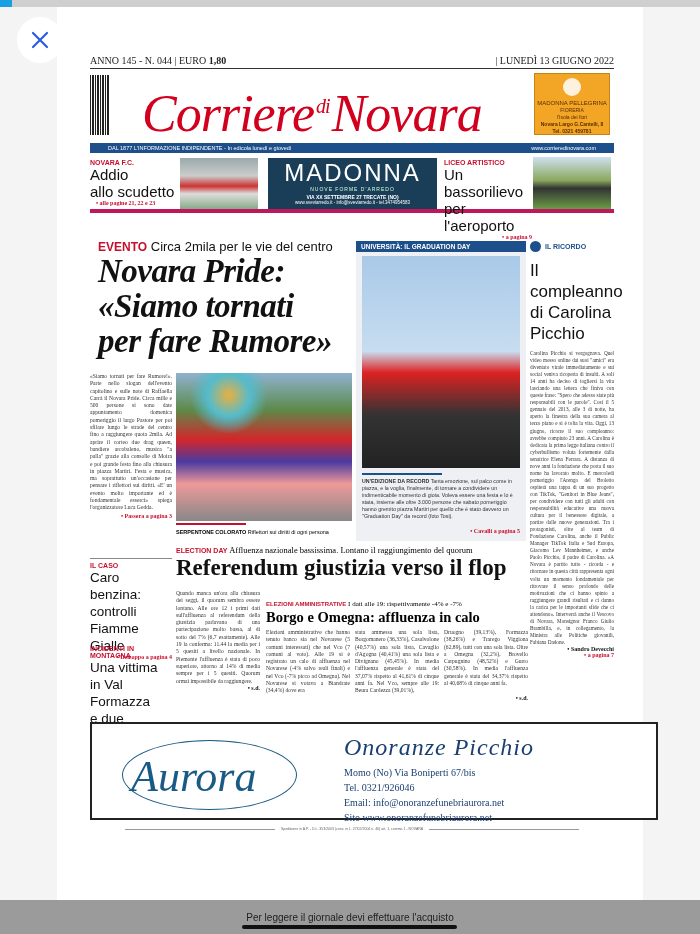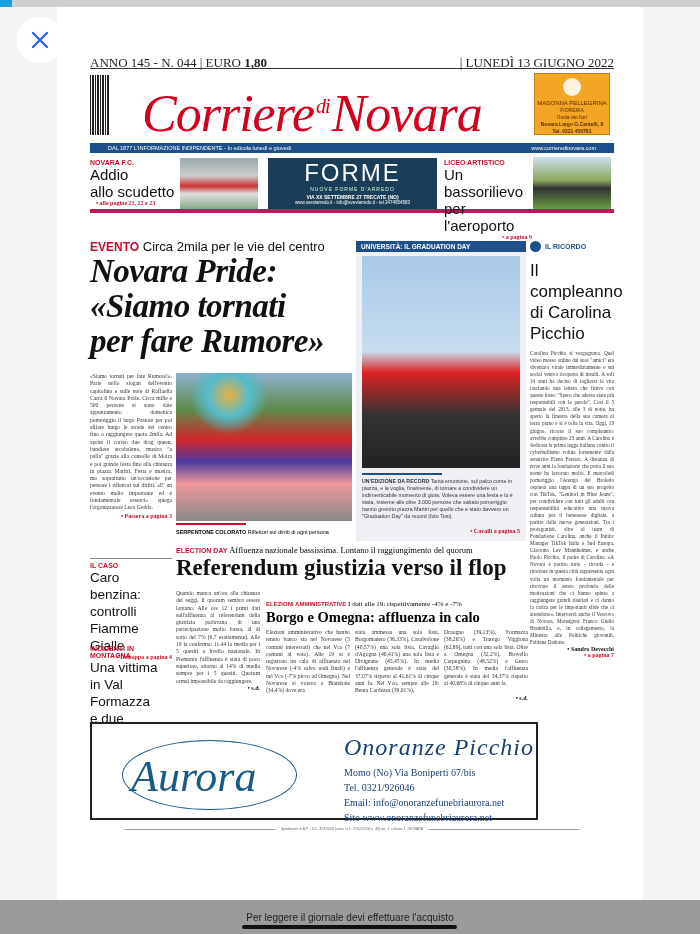--- a/index.html
+++ b/index.html
@@ -10,21 +10,21 @@
 .side-right{position:absolute;right:0;top:7px;width:57px;height:893px;background:#f4f4f4;}
 .page{position:absolute;left:57px;top:7px;width:586px;height:893px;background:#fff;}
 .close-btn{position:absolute;left:17px;top:17px;width:46px;height:46px;border-radius:50%;background:#fff;display:flex;align-items:center;justify-content:center;cursor:pointer;}
 .close-btn svg{width:18px;height:18px;}
 .bottom-bar{position:absolute;left:0;top:900px;width:700px;height:34px;background:#9b9b9b;}
 .bottom-bar .msg{position:absolute;top:12px;width:100%;text-align:center;font-size:10px;color:#222;}
 .home-ind{position:absolute;left:242px;top:925px;width:215px;height:4px;border-radius:2px;background:#111;}
 
 
 .np{position:absolute;left:90px;top:55px;width:524px;}
-.masthead-top{display:flex;justify-content:space-between;font-family:"Liberation Serif",serif;font-size:13px;color:#222;border-bottom:1px solid #333;padding-bottom:2px;height:14px;}
+.masthead-top{display:flex;justify-content:space-between;font-family:"Liberation Serif",serif;font-size:10px;color:#222;border-bottom:1px solid #333;padding-bottom:2px;height:14px;}
 .masthead-top b{font-weight:bold;}
 .logo-row{position:relative;height:72px;}
 .barcode{position:absolute;left:0;top:6px;width:20px;height:60px;background:repeating-linear-gradient(90deg,#222 0 1px,#fff 1px 2px,#222 2px 4px,#fff 4px 5px);}
 .logo{position:absolute;left:34px;top:2px;font-family:"Liberation Serif",serif;color:#d1001e;font-size:52px;font-style:italic;letter-spacing:-1px;line-height:70px;white-space:nowrap;margin-left:18px;}
 .logo .di{font-size:20px;vertical-align:18px;margin:0 2px;}
 .ad-box{position:absolute;right:4px;top:4px;width:76px;height:62px;background:#f3a526;border:1px solid #c88315;text-align:center;font-size:5px;color:#5a2d00;line-height:7px;padding-top:2px;}
 .ad-box .circle{width:18px;height:18px;border-radius:50%;background:#fff;margin:2px auto 4px;opacity:.85;}
 .tagline{height:10px;background:#1d4f8a;color:#fff;font-size:5.5px;display:flex;justify-content:space-between;align-items:center;padding:0 18px 0 18px;margin-top:2px;}
 .row1{position:relative;height:60px;border-bottom:4px solid #be185d;}
 .kicker{font-size:7px;font-weight:bold;color:#c8102e;text-transform:uppercase;}
@@ -37,21 +37,21 @@
 .svevia .addr{font-size:5px;font-weight:bold;margin-top:2px;}
 .svevia .web{font-size:4.5px;}
 .lead-kicker{font-size:13px;color:#111;margin-top:4px;white-space:nowrap;}
 .lead-kicker .k{color:#c8102e;font-weight:bold;font-size:12px;}
 .lead-hl{font-family:"Liberation Serif",serif;font-weight:bold;font-size:33px;line-height:35px;color:#111;letter-spacing:-.5px;font-style:italic;}
 .body-txt{font-family:"Liberation Serif",serif;font-size:5.6px;line-height:7.3px;color:#333;text-align:justify;}
 .blue-hdr{background:#1d4f8a;color:#fff;font-size:6.5px;font-weight:bold;padding:2px 5px;}
 .grad-box{position:absolute;background:#eef0f3;}
 .ricordo-hl{font-family:"Liberation Sans",sans-serif;font-size:17px;line-height:21px;color:#111;}
 .ref-hl{font-family:"Liberation Serif",serif;font-weight:bold;font-size:23px;color:#111;white-space:nowrap;}
-.aurora{position:absolute;left:0;top:667px;width:448px;height:98px;border:2px solid #222;background:#fff;}
+.aurora{position:absolute;left:0;top:667px;width:568px;height:98px;border:2px solid #222;background:#fff;}
 .aur-logo{position:absolute;left:30px;top:16px;width:175px;height:70px;border:1.5px solid #1a5b86;border-radius:50%;}
 .aur-logo .t{position:absolute;left:8px;top:10px;font-family:"Liberation Serif",serif;font-style:italic;font-size:44px;color:#1a5b86;}
 .aur-text{position:absolute;left:252px;top:10px;color:#1a3f70;font-family:"Liberation Serif",serif;}
 .aur-text .title{font-style:italic;font-size:24px;letter-spacing:1px;margin-bottom:4px;}
 .aur-text .l{font-size:10px;line-height:15px;}
 .footer-line{position:absolute;left:0;top:772px;width:524px;text-align:center;font-size:3.5px;color:#666;}
 .footer-line:before,.footer-line:after{content:"";display:inline-block;width:150px;border-top:1px solid #999;vertical-align:middle;margin:0 6px;}
 </style>
 </head>
 <body>
@@ -95,35 +95,35 @@
 
   <div class="row1">
     <div style="position:absolute;left:0;top:6px;width:86px;">
       <div class="kicker">NOVARA F.C.</div>
       <div class="hl-sm">Addio</div>
       <div class="hl-sm">allo scudetto</div>
       <div class="ref" style="margin-left:6px">• alle pagine 21, 22 e 23</div>
     </div>
     <div class="photo" style="left:90px;top:5px;width:78px;height:51px;background:linear-gradient(180deg,#9aa 0%,#ccc 35%,#c33 55%,#ddd 70%,#8a8 100%);"></div>
     <div class="svevia">
-      <div class="name">FORME</div>
+      <div class="name">MADONNA</div>
       <div class="sub">NUOVE FORME D'ARREDO</div>
       <div class="addr">VIA XX SETTEMBRE 27 TRECATE (NO)</div>
       <div class="web">www.sveviarredo.it - info@sveviarredo.it - tel.3474954583</div>
     </div>
     <div style="position:absolute;left:354px;top:6px;width:88px;">
       <div class="kicker">LICEO ARTISTICO</div>
       <div class="hl-sm">Un bassorilievo</div>
       <div class="hl-sm">per l'aeroporto</div>
       <div class="ref" style="text-align:right">• a pagina 9</div>
     </div>
     <div class="photo" style="left:443px;top:4px;width:78px;height:52px;background:linear-gradient(180deg,#cfe0ef 0%,#8aa85e 45%,#333 60%,#6a9c45 100%);"></div>
   </div>
 
-  <div style="position:absolute;left:0;top:180px;width:265px;">
+  <div style="position:absolute;left:8px;top:180px;width:265px;">
     <div class="lead-kicker"><span class="k">EVENTO</span><span> Circa 2mila per le vie del centro</span></div>
     <div class="lead-hl">Novara Pride:</div>
     <div class="lead-hl">«Siamo tornati</div>
     <div class="lead-hl">per fare Rumore»</div>
   </div>
   <div style="position:absolute;left:0;top:318px;width:82px;">
     <div class="body-txt">«Siamo tornati per fare Rumore!». Parte nello slogan dell'evento capitolino e sulle note di Raffaella Carrà il Novara Pride. Circa mille e 500 persone si sono date appuntamento domenica pomeriggio il largo Pastore per poi sfilare lungo le strade del centro fino a raggiungere quota 2mila. Ad aprire il corteo due drag queen, bandiere arcobaleno, musica "a palla" grazie alla consolle di Moira e poi grande festa fino alla chiusura in piazza Martiri. Festa e musica, ma soprattutto un'occasione per pensare i riflettori sui diritti. «E' un evento molto importante ed è fondamentale esserci» spiega l'organizzatore Luca Gedda.</div>
     <div class="ref" style="text-align:right;margin-top:1px">• Passera a pagina 3</div>
   </div>
   <div class="photo" style="left:86px;top:318px;width:176px;height:148px;background:radial-gradient(circle at 30% 15%,#e8b040 0,#5bc 12%,transparent 22%),linear-gradient(180deg,#8fb2cf 0%,#5d8a4a 25%,#d3262a 45%,#4b3aa0 60%,#e99 75%,#888 100%);"></div>

